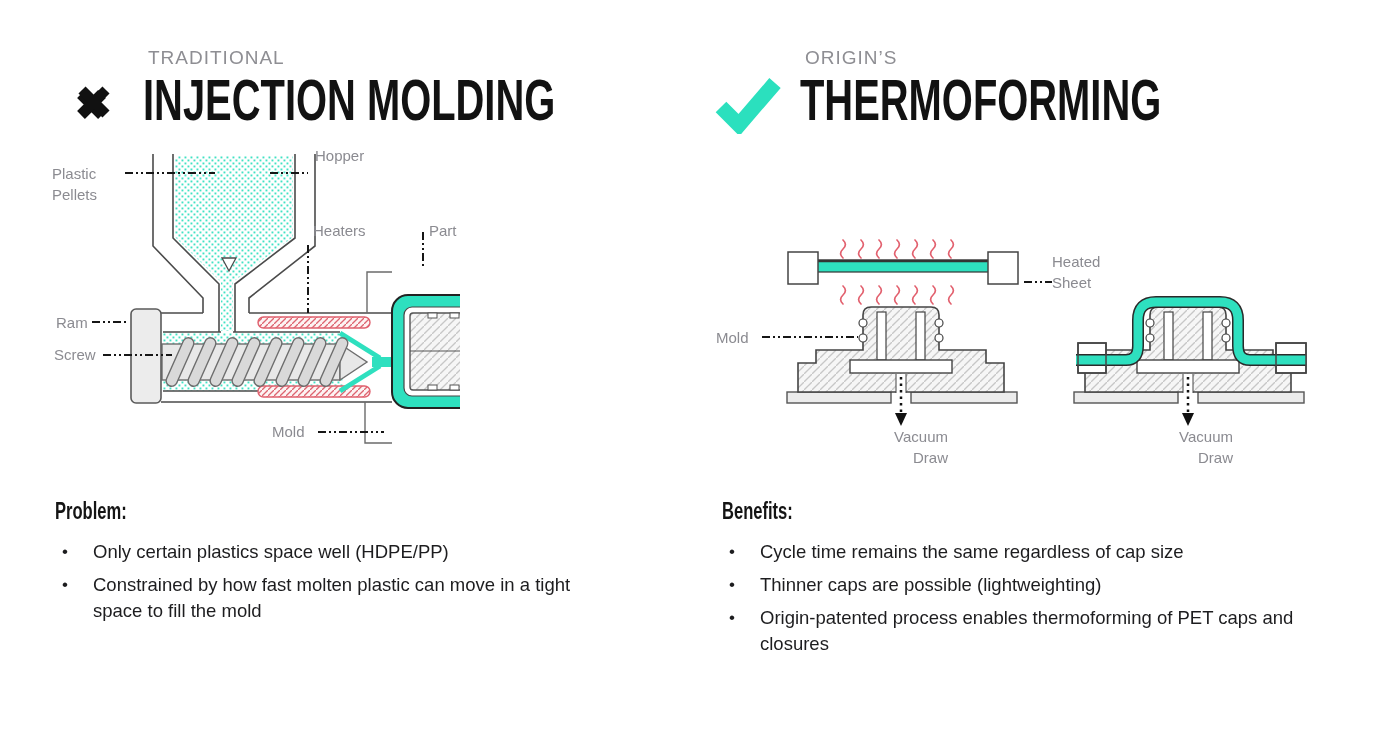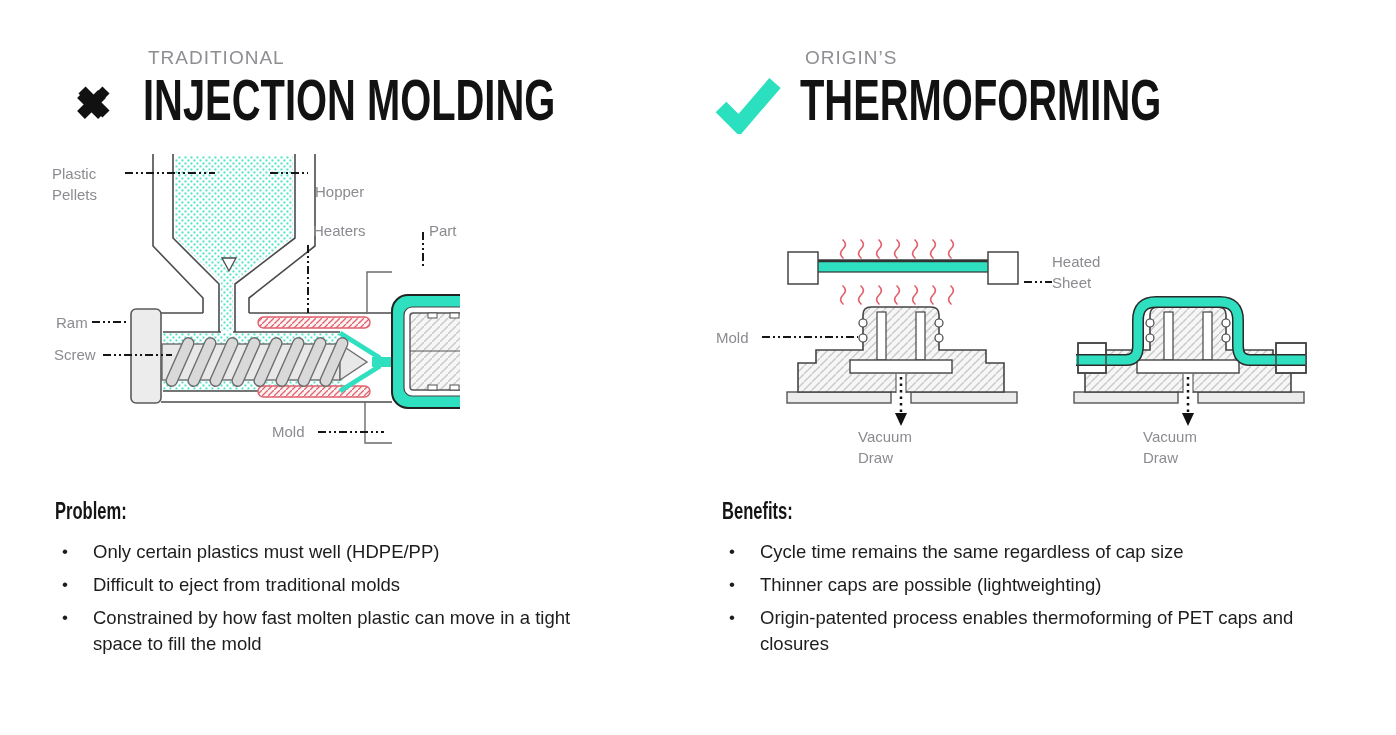--- a/index.html
+++ b/index.html
@@ -12,21 +12,21 @@
     color:#8e8e93;white-space:nowrap;
   }
   .big-title{
     position:absolute;font-size:57px;font-weight:700;color:#121212;line-height:1;
     transform:scaleX(0.70);transform-origin:left top;white-space:nowrap;letter-spacing:0px;
   }
   .badge{position:absolute;}
   .lbl{
     position:absolute;font-size:15px;line-height:21px;color:#8b8b91;
   }
-  .lbl.center{text-align:left;}
+  .lbl.center{text-align:right;}
   .section{position:absolute;}
   .section h3{
     margin:0 0 14px 0;font-size:23px;font-weight:700;color:#141414;
     transform:scaleX(0.72);transform-origin:left top;letter-spacing:0px;white-space:nowrap;
   }
   .section ul{list-style:none;margin:0;padding:0;}
   .section li{
     position:relative;padding-left:38px;margin-bottom:7px;
     font-size:18.5px;line-height:26px;color:#1d1d1f;
   }
@@ -141,21 +141,21 @@
       <path d="M230,23 H268"></path>
       <path d="M268,95 V163"></path>
       <path d="M383,82 V116"></path>
       <path d="M52,172 H89"></path>
       <path d="M63,205 H132"></path>
       <path d="M278,282 H344"></path>
     </g>
   </svg>
 
   <div class="lbl" style="left:52px;top:163px;width:62px;">Plastic Pellets</div>
-  <div class="lbl" style="left:315px;top:181px;">Hopper</div>
+  <div class="lbl" style="left:315px;top:145px;">Hopper</div>
   <div class="lbl" style="left:313px;top:220px;">Heaters</div>
   <div class="lbl" style="left:429px;top:220px;">Part</div>
   <div class="lbl" style="left:56px;top:312px;">Ram</div>
   <div class="lbl" style="left:54px;top:344px;">Screw</div>
   <div class="lbl" style="left:272px;top:421px;">Mold</div>
 
   <svg style="left:700px;top:230px;" width="660" height="250" viewBox="0 0 660 250">
 
     <g>
       <use href="#sq" x="143" y="10"></use>
@@ -211,22 +211,21 @@
   </svg>
 
   <div class="lbl" style="left:1052px;top:251px;width:70px;">Heated Sheet</div>
   <div class="lbl" style="left:716px;top:327px;">Mold</div>
   <div class="lbl center" style="left:858px;top:426px;width:90px;">Vacuum Draw</div>
   <div class="lbl center" style="left:1143px;top:426px;width:90px;">Vacuum Draw</div>
 
   <div class="section" style="left:55px;top:498px;width:560px;">
     <h3>Problem:</h3>
     <ul>
-      <li>Only certain plastics must well (HDPE/PP)</li>
-      <li>Difficult to eject from traditional molds</li>
+      <li>Only certain plastics space well (HDPE/PP)</li>
       <li>Constrained by how fast molten plastic can move in a tight space to fill the mold</li>
     </ul>
   </div>
 
   <div class="section" style="left:722px;top:498px;width:612px;">
     <h3>Benefits:</h3>
     <ul>
       <li>Cycle time remains the same regardless of cap size</li>
       <li>Thinner caps are possible (lightweighting)</li>
       <li>Origin-patented process enables thermoforming of PET caps and closures</li>

